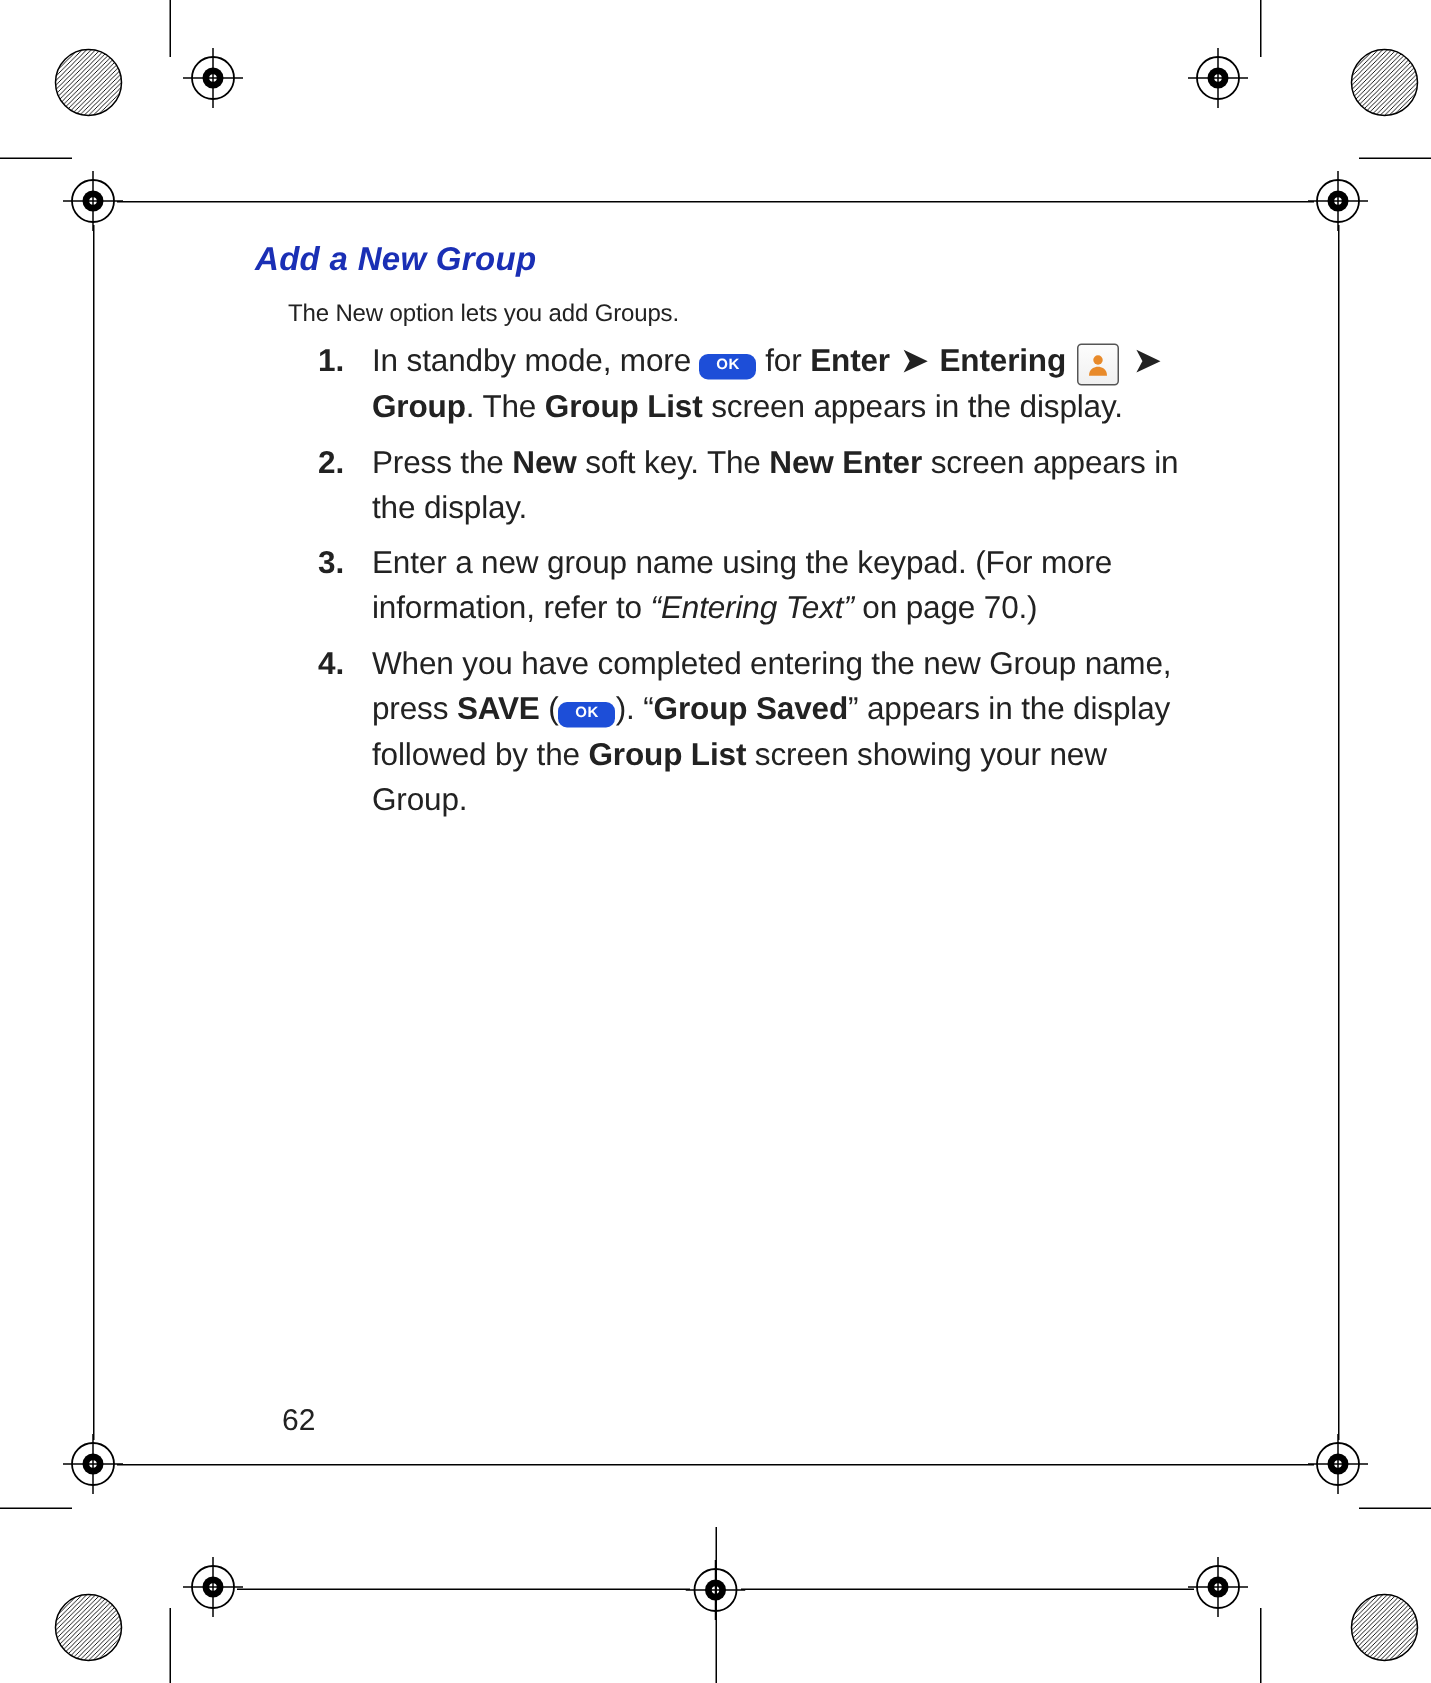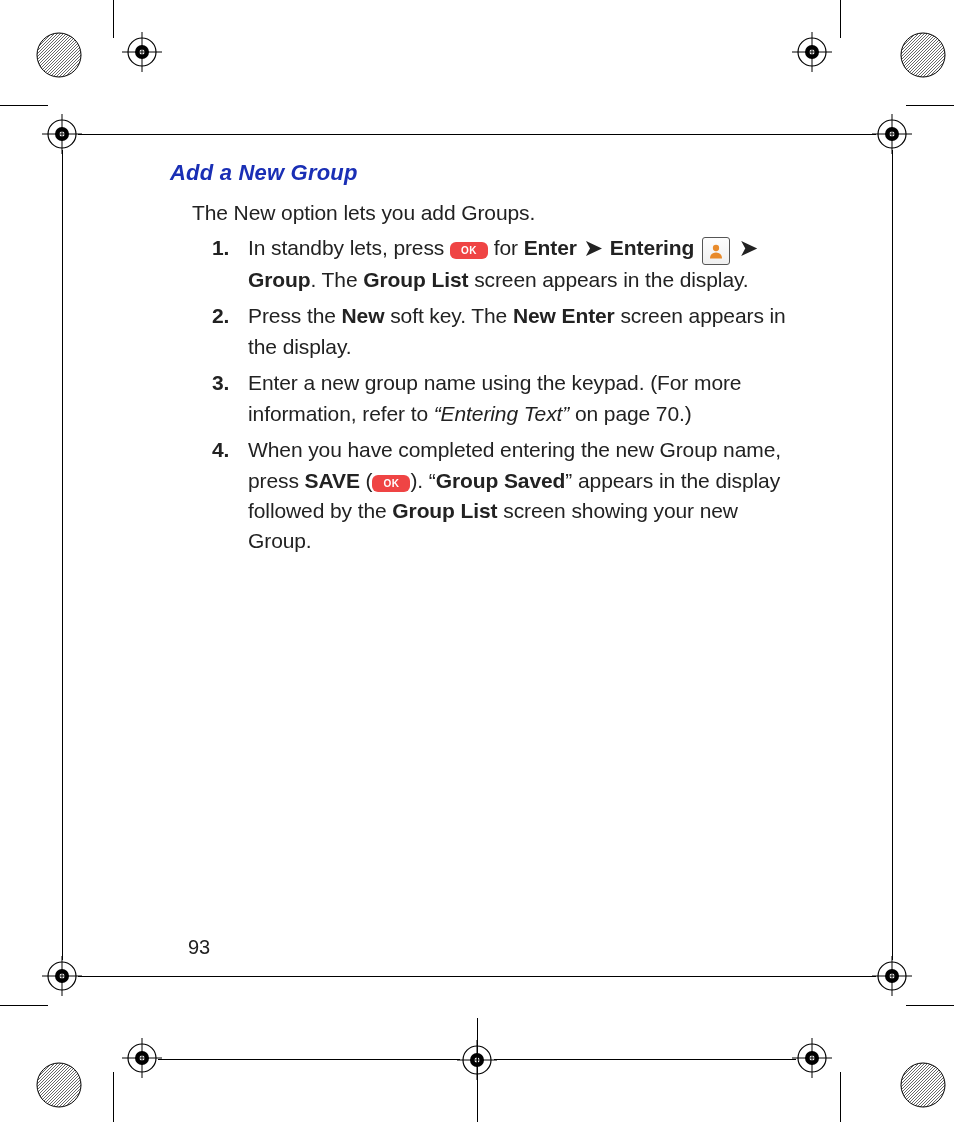--- a/index.html
+++ b/index.html
@@ -48,21 +48,21 @@
   }
   .heading {
     font-weight: 700;
     font-style: italic;
     color: #1a2fb5;
     font-size: 22px;
     letter-spacing: 0.2px;
     margin: 0 0 14px 0;
   }
   .intro {
-    font-size: 21px;
+    font-size: 16px;
     margin: 0 0 6px 22px;
     line-height: 1.28;
     font-stretch: condensed;
     letter-spacing: -0.1px;
   }
   ol.steps {
     list-style: none;
     margin: 0 0 0 22px;
     padding: 0;
     counter-reset: step;
@@ -87,21 +87,21 @@
   }
   .b { font-weight: 700; }
   .it { font-style: italic; }
   .arrow { font-weight: 700; padding: 0 2px; }
 
   
   .ok-pill {
     display: inline-flex;
     align-items: center;
     justify-content: center;
-    background: #ef4444;
+    background: #1d4ed8;
     color: #fff;
     font-size: 10px;
     font-weight: 700;
     letter-spacing: 0.5px;
     border-radius: 6px;
     height: 17px;
     min-width: 30px;
     padding: 0 4px;
     vertical-align: 1px;
     line-height: 1;
@@ -271,21 +271,21 @@
   <div class="cropline h" style="left:158px; top:1059px; width:302px;"></div>
   <div class="cropline h" style="left:494px; top:1059px; width:302px;"></div>
 
   <div class="content">
     <h3 class="heading">Add a New Group</h3>
     <p class="intro">The New option lets you add Groups.</p>
 
     <ol class="steps">
 
       <li>
-        <span>In standby lets, press </span>
+        <span>In standby mode, more </span>
         <span class="ok-pill">OK</span>
         <span> for </span>
         <span class="b">Enter</span>
         <span class="arrow">➤</span>
         <span class="b">Entering</span>
         <span class="contacts-icon">
           <svg viewBox="0 0 24 24">
               <circle cx="12" cy="8" r="4.2" fill="#e88a2a"></circle>
               <path d="M4 22 C4 15.5 9 14 12 14 C15 14 20 15.5 20 22 Z" fill="#e88a2a"></path>
             </svg>
@@ -302,15 +302,15 @@
         <span>Enter a new group name using the keypad. (For more information, refer to </span><span class="it">“Entering Text”</span><span> on page 70.)</span>
       </li>
 
       <li>
         <span>When you have completed entering the new Group name, press </span><span class="b">SAVE</span><span> (</span><span class="ok-pill">OK</span><span>). “</span><span class="b">Group Saved</span><span>” appears in the display followed by the </span><span class="b">Group List</span><span> screen showing your new Group.</span>
       </li>
 
     </ol>
   </div>
 
-  <div class="page-number">93</div>
+  <div class="page-number">62</div>
 
 </div>
 
 </body></html>

